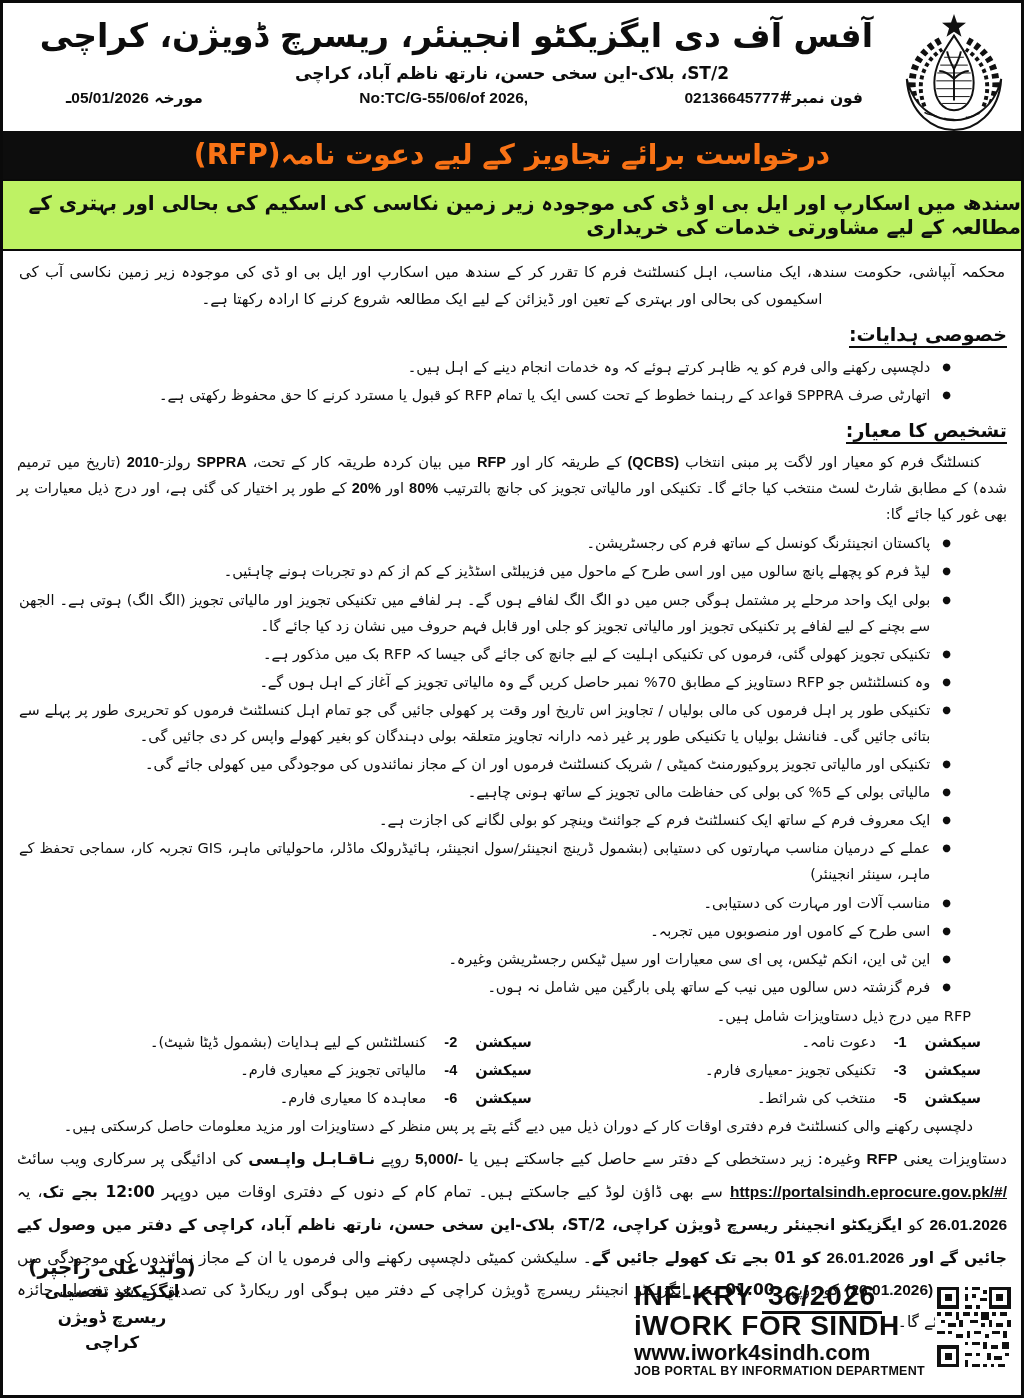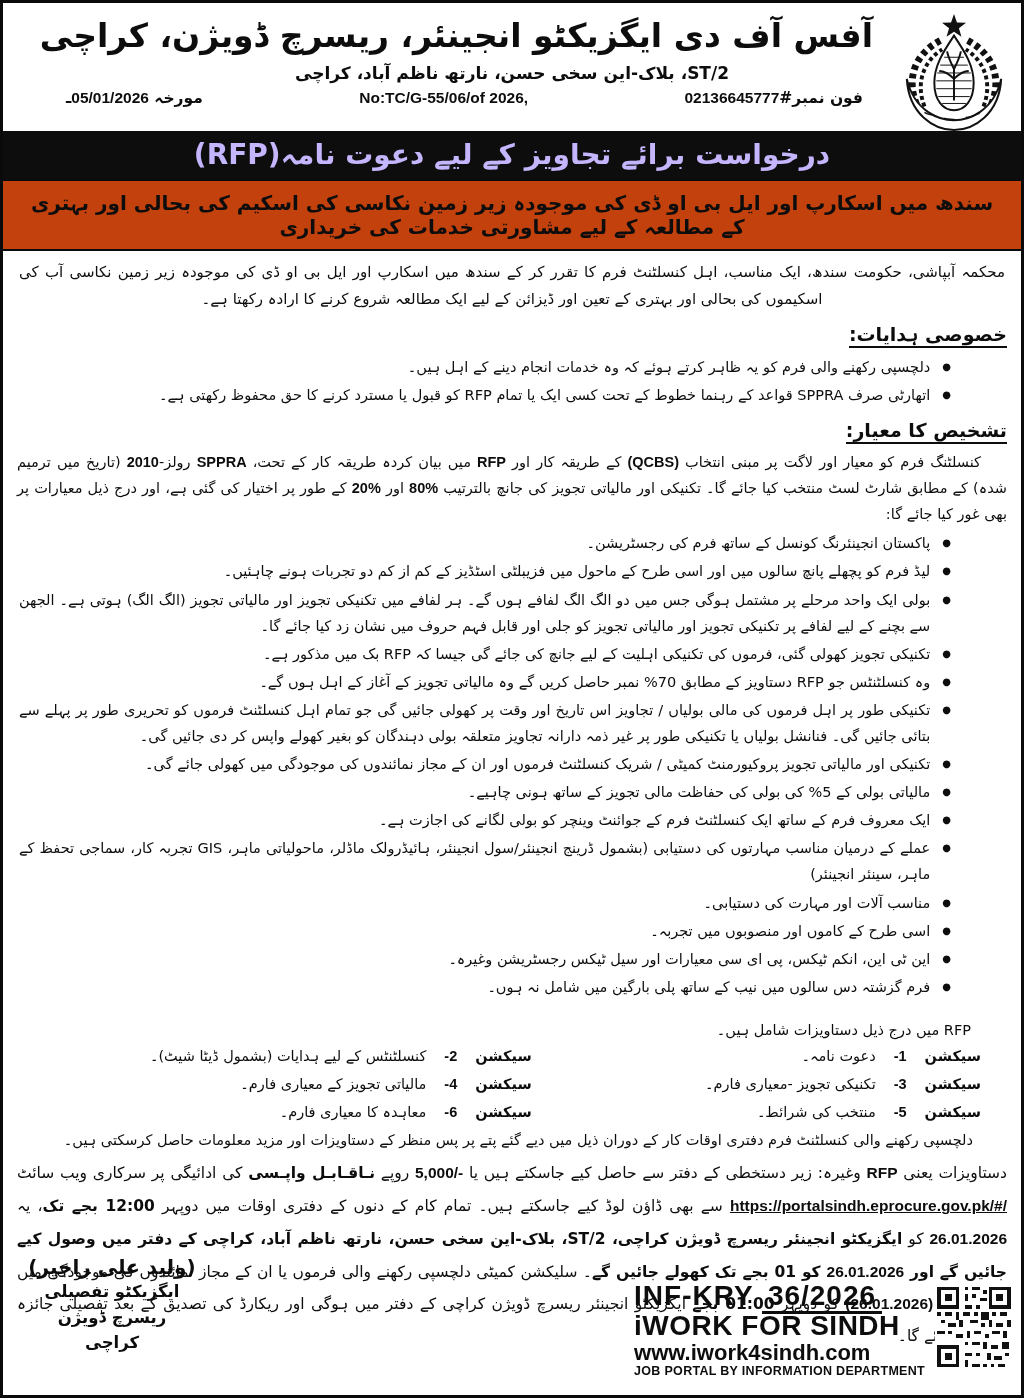--- a/index.html
+++ b/index.html
@@ -10,34 +10,34 @@
   
   .header{position:relative;padding:4px 8px 0 8px;}
   .logo{position:absolute;top:6px;right:8px;width:118px;height:126px;}
   .title{direction:rtl;text-align:center;font-weight:bold;font-size:33px;line-height:1.5;margin:4px 140px 0 140px;white-space:nowrap;}
   .address{direction:rtl;text-align:center;font-weight:bold;font-size:17px;margin-top:2px;}
   .info-row{display:flex;justify-content:space-between;align-items:center;font-weight:bold;font-size:15.5px;padding:6px 150px 24px 55px;}
   .info-cell{white-space:nowrap;}
   .info-date{direction:rtl;}
 
   
-  .banner{background:#0d0d0d;color:#c4b5fd;text-align:center;font-weight:bold;font-size:28px;line-height:48px;height:48px;direction:rtl;white-space:nowrap;}
-  .subject-band{background:#c2410c;border-top:2px solid #0a0a0a;border-bottom:2px solid #0a0a0a;direction:rtl;text-align:center;font-weight:bold;font-size:20px;padding:10px 24px;}
+  .banner{background:#0d0d0d;color:#f97316;text-align:center;font-weight:bold;font-size:28px;line-height:48px;height:48px;direction:rtl;white-space:nowrap;}
+  .subject-band{background:#bef264;border-top:2px solid #0a0a0a;border-bottom:2px solid #0a0a0a;direction:rtl;font-weight:bold;font-size:20px;padding:10px 0;}
 
   
   .content{direction:rtl;padding:6px 12px 0 12px;font-size:14.5px;line-height:1.8;}
   .intro{text-align:justify;text-align-last:center;margin:2px 4px 4px 4px;font-size:15px;}
   .heading{font-weight:bold;font-size:19px;margin:4px 2px 2px 2px;text-align:right;}
   .heading span{border-bottom:2.5px solid #0d0d0d;padding-bottom:1px;}
   .bullets{margin:2px 0;}
   .bullet-row{display:flex;gap:12px;padding:1px 58px 1px 4px;align-items:flex-start;}
   .bullet-row .dot{font-size:10px;line-height:26px;flex:0 0 auto;}
   .bullet-row .btxt{flex:1;text-align:justify;text-align-last:right;}
   .eval-intro{text-align:justify;margin:2px 2px 2px 2px;text-indent:26px;}
-  .rfp-line{text-align:right;padding-right:38px;margin-top:16px;}
+  .rfp-line{text-align:right;padding-right:38px;margin-top:2px;}
   .sections{display:grid;grid-template-columns:47% 53%;padding:0 28px 0 10px;row-gap:2px;}
   .sec-cell{display:flex;gap:18px;align-items:baseline;}
   .sec-label{font-weight:bold;white-space:nowrap;}
   .sec-desc{white-space:nowrap;}
   .note-line{text-align:right;padding-right:36px;margin:2px 0 4px 0;}
   .closing{font-size:15.5px;line-height:2.05;text-align:justify;margin:4px 2px 0 2px;}
   .closing .b, .b{font-weight:bold;}
   .u{text-decoration:underline;}
   .closing span[dir="ltr"]{unicode-bidi:embed;margin-top:19px;}
 

